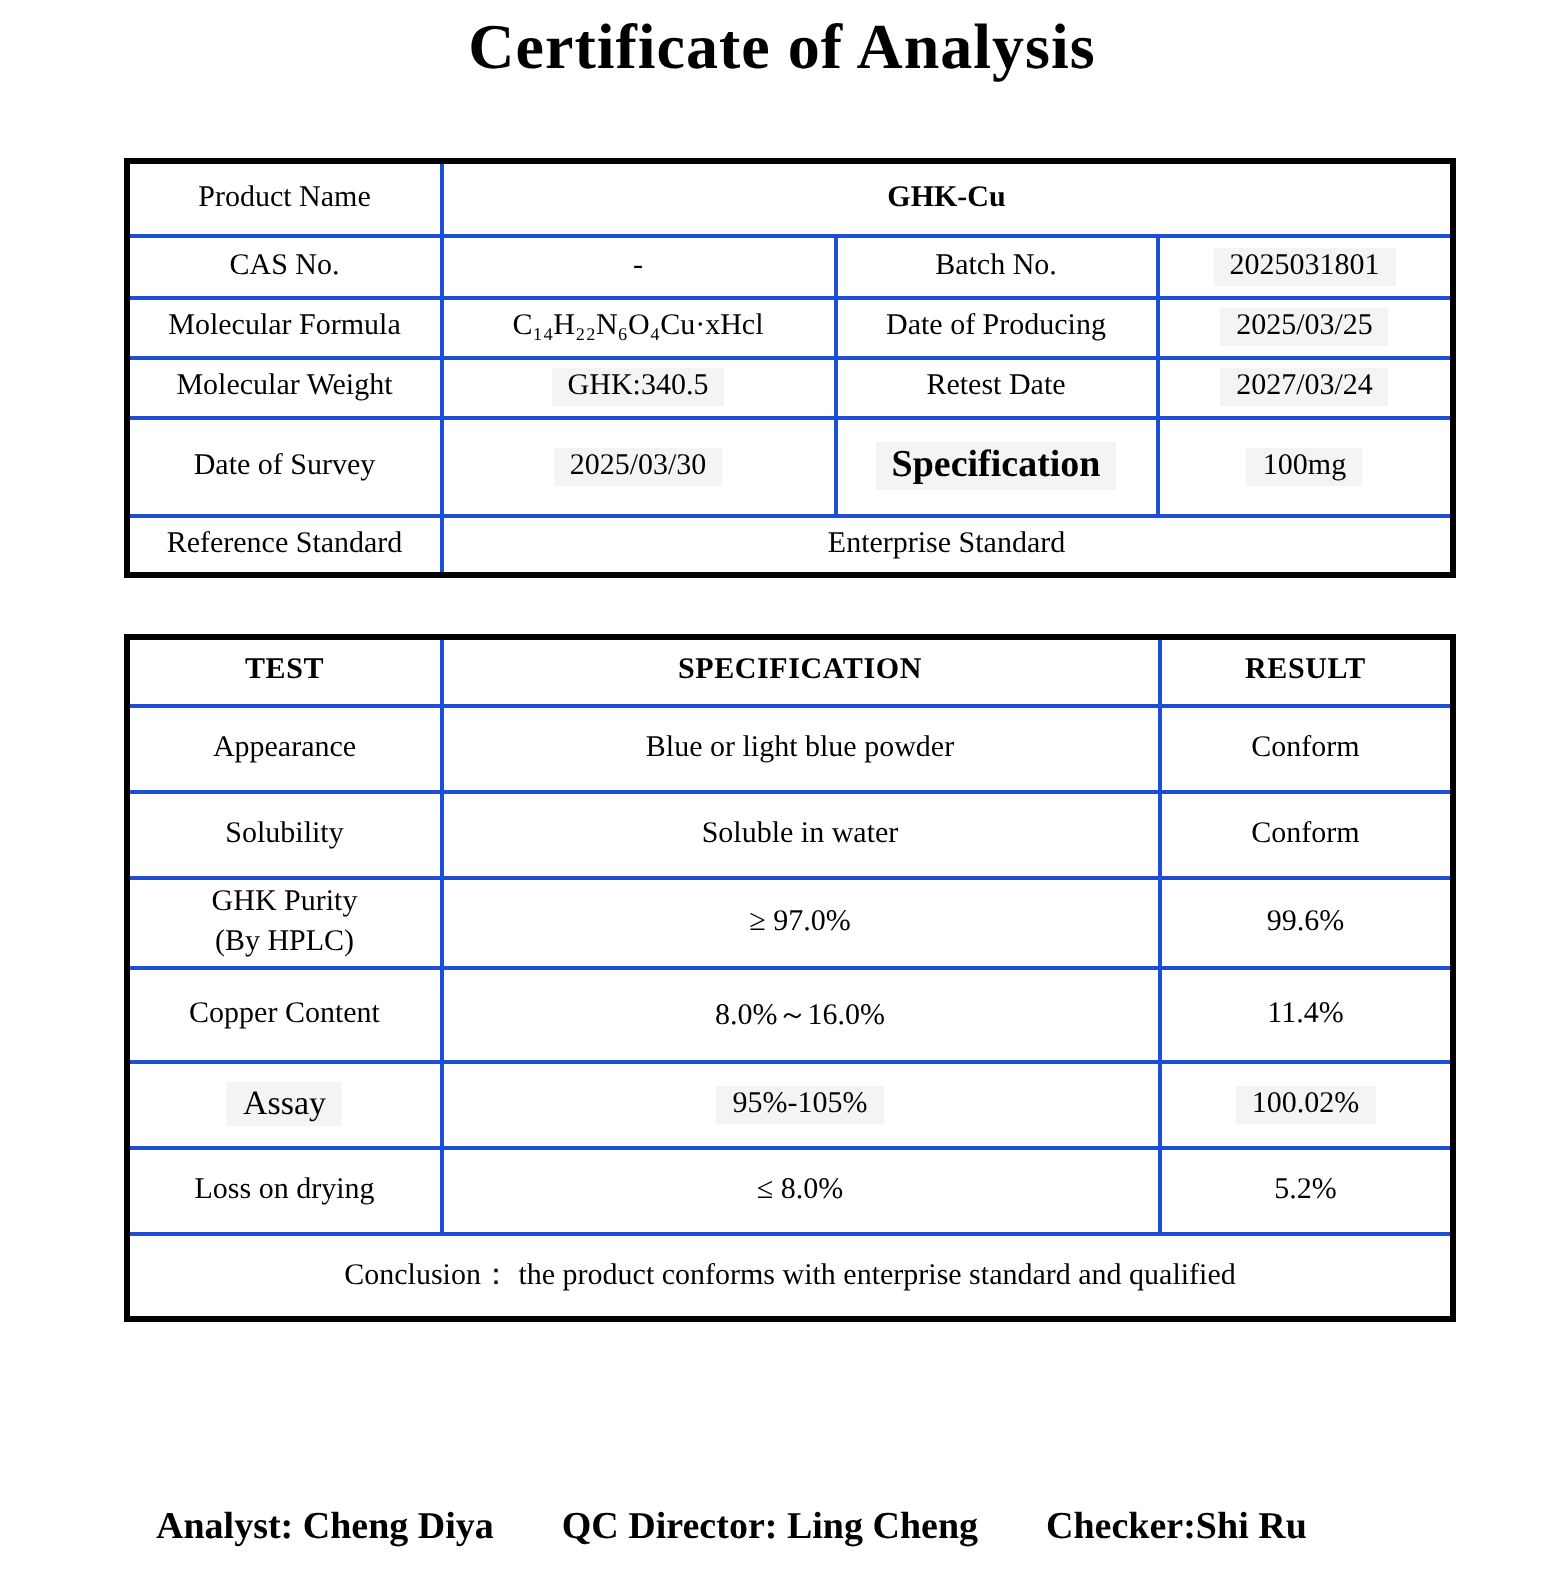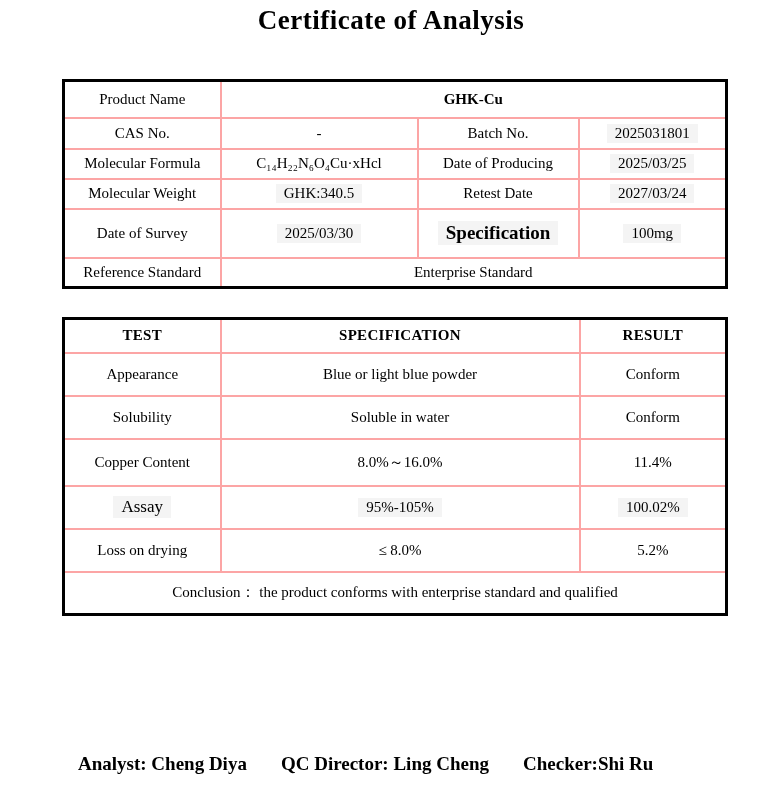--- a/index.html
+++ b/index.html
@@ -15,36 +15,36 @@
     color: #000000;
     overflow: hidden;
   }
   .title {
     position: absolute;
     top: 5px;
     left: 0;
     width: 782px;
     margin: 0;
     text-align: center;
-    font-size: 27px;
+    font-size: 32px;
     font-weight: bold;
     letter-spacing: 0.5px;
   }
   table.tbl {
     position: absolute;
     left: 62px;
     width: 663px;
     border-collapse: collapse;
     table-layout: fixed;
     border: 3px solid #000;
   }
   table.t1 { top: 79px; }
   table.t2 { top: 317px; }
   .tbl td {
-    border: 2px solid #fca5a5;
+    border: 2px solid #1d4ed8;
     text-align: center;
     vertical-align: middle;
     padding: 0 4px;
     font-size: 15px;
     overflow: hidden;
   }
   .lbl { font-weight: normal; }
   .plain { font-weight: normal; font-size: 16px; }
   .product-name { font-weight: bold; font-size: 17px; }
   .spec-label { font-weight: bold; font-size: 19px; }
@@ -144,20 +144,26 @@
   <tr class="a1">
     <td class="lbl">Appearance</td>
     <td>Blue or light blue powder</td>
     <td>Conform</td>
   </tr>
   <tr class="a2">
     <td class="lbl">Solubility</td>
     <td>Soluble in water</td>
     <td>Conform</td>
   </tr>
+  <tr class="a3">
+    <td class="lbl two-line">GHK Purity
+(By HPLC)</td>
+    <td>≥ 97.0%</td>
+    <td>99.6%</td>
+  </tr>
   <tr class="a4">
     <td class="lbl">Copper Content</td>
     <td>8.0%～16.0%</td>
     <td>11.4%</td>
   </tr>
   <tr class="a5">
     <td><span class="patch lbl assay-name">Assay</span></td>
     <td><span class="patch">95%-105%</span></td>
     <td><span class="patch">100.02%</span></td>
   </tr>

